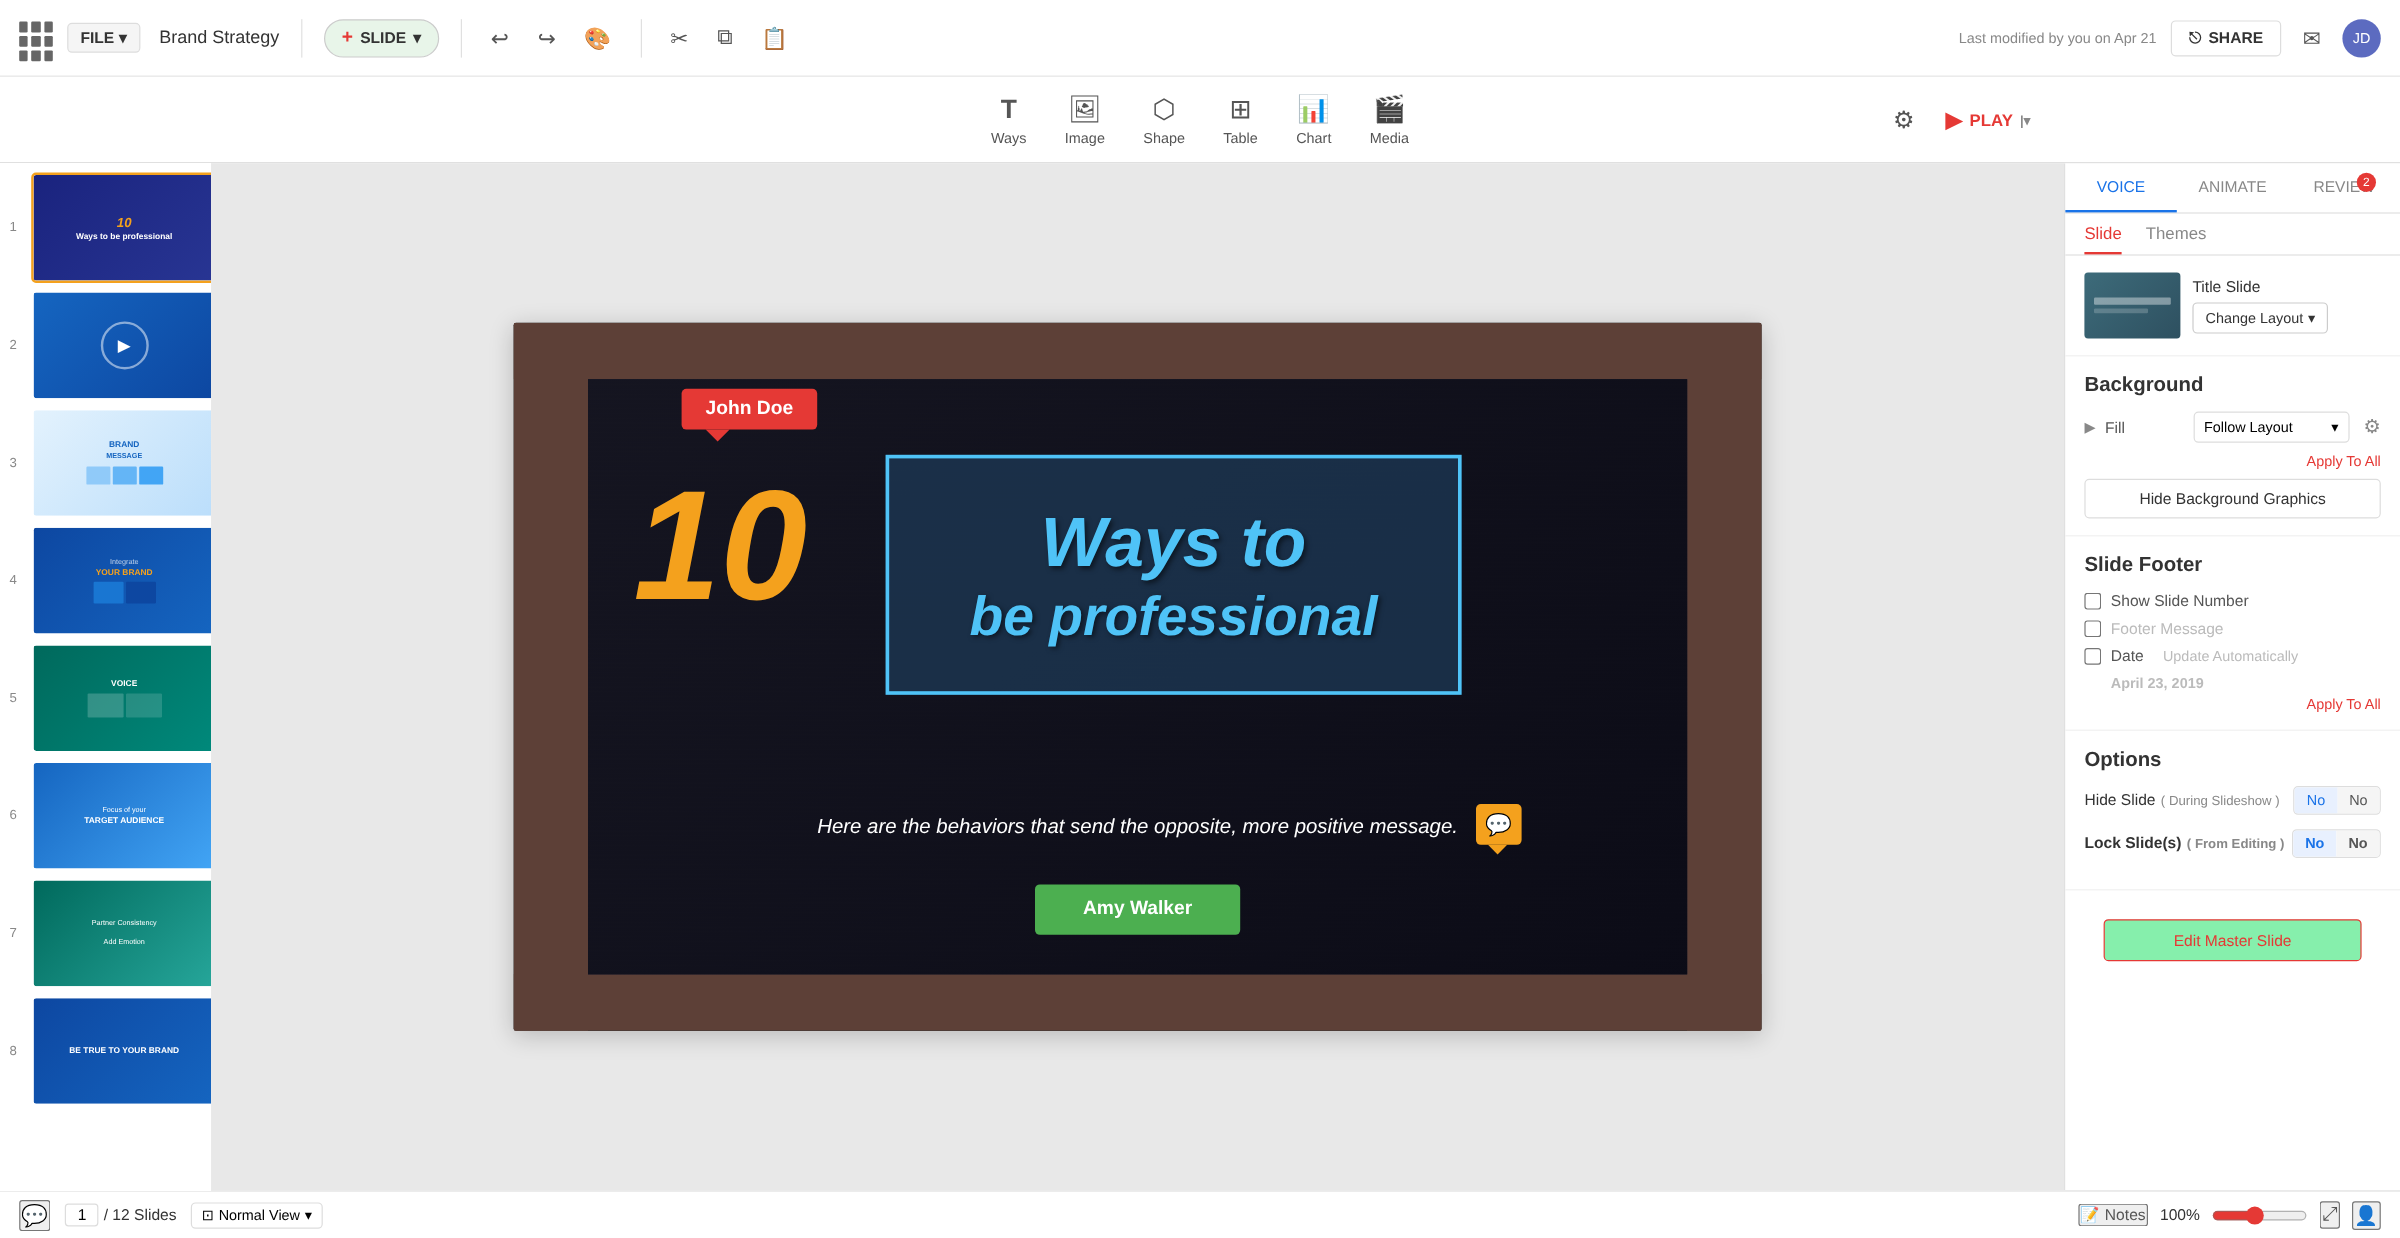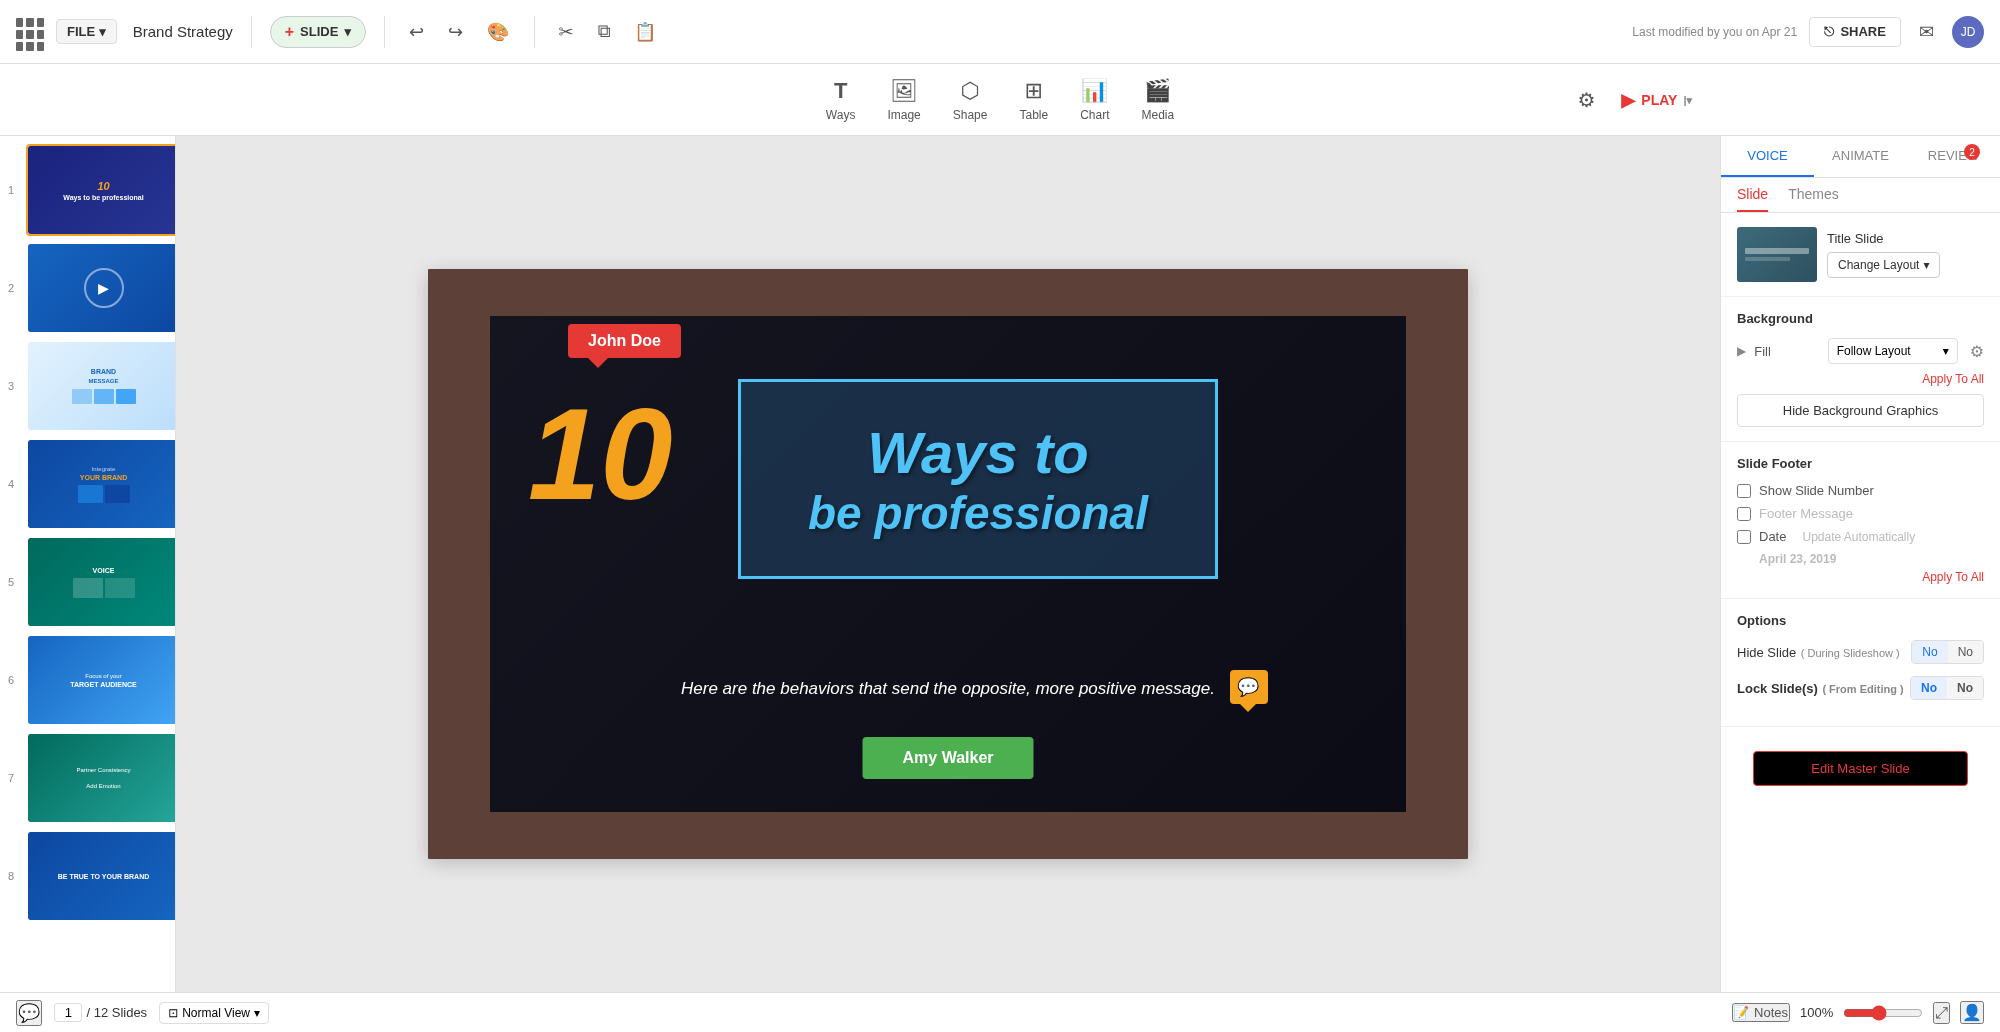--- a/index.html
+++ b/index.html
@@ -43,21 +43,21 @@
     
     .right-panel { width: 280px; background: #fff; border-left: 1px solid #e0e0e0; display: flex; flex-direction: column; flex-shrink: 0; overflow-y: auto; }
     .right-panel-header { display: flex; border-bottom: 1px solid #e0e0e0; }
 
     
     .format-tabs { display: flex; border-bottom: 1px solid #e0e0e0; }
     .fmt-tab { flex: 1; padding: 12px 0; text-align: center; font-size: 13px; cursor: pointer; color: #888; }
     .fmt-tab.active { color: #1a73e8; border-bottom: 2px solid #1a73e8; }
 
     .panel-section { padding: 14px 16px; border-bottom: 1px solid #f0f0f0; }
-    .panel-section-title { font-size: 13px; font-weight: 600; color: #333; margin-bottom: 12px; }
+    .panel-section-title { font-size: 17px; font-weight: 600; color: #333; margin-bottom: 12px; }
 
     
     .layout-preview { width: 80px; height: 55px; background: #4a7c9a; border-radius: 3px; overflow: hidden; }
     .layout-row { display: flex; align-items: center; gap: 10px; }
     .change-layout-btn { border: 1px solid #ccc; border-radius: 4px; padding: 5px 10px; font-size: 12px; color: #333; background: #fff; cursor: pointer; display: flex; align-items: center; gap: 4px; margin-top: 6px; }
 
     
     .bg-row { display: flex; align-items: center; gap: 8px; margin-bottom: 8px; }
     .bg-chevron { color: #888; font-size: 12px; cursor: pointer; }
     .fill-label { font-size: 13px; color: #555; flex: 1; }
@@ -73,21 +73,21 @@
 
     
     .option-row { display: flex; align-items: center; margin-bottom: 12px; }
     .option-label { font-size: 13px; color: #333; flex: 1; }
     .option-sub { font-size: 11px; color: #888; }
     .toggle-group { display: flex; border: 1px solid #ddd; border-radius: 4px; overflow: hidden; }
     .toggle-opt { padding: 4px 10px; font-size: 12px; cursor: pointer; background: #f5f5f5; color: #555; }
     .toggle-opt.selected { background: #e8f0fe; color: #1a73e8; }
 
     
-    .edit-master-btn { margin: 12px 16px; border: 1px solid #e53935; border-radius: 4px; padding: 9px; font-size: 13px; background: #000000; cursor: pointer; color: #e53935; width: calc(100% - 32px); }
+    .edit-master-btn { margin: 12px 16px; border: 1px solid #e53935; border-radius: 4px; padding: 9px; font-size: 13px; background: #86efac; cursor: pointer; color: #e53935; width: calc(100% - 32px); }
 
     
     .bottom-bar { height: 40px; background: #fff; border-top: 1px solid #e0e0e0; display: flex; align-items: center; padding: 0 16px; gap: 12px; flex-shrink: 0; }
     .chat-icon-btn { font-size: 18px; cursor: pointer; color: #555; }
     .slide-counter { font-size: 13px; color: #333; display: flex; align-items: center; gap: 4px; }
     .slide-counter input { width: 28px; text-align: center; border: 1px solid #ddd; border-radius: 3px; font-size: 13px; padding: 1px 2px; }
     .view-btn { border: 1px solid #ddd; border-radius: 4px; padding: 3px 8px; font-size: 12px; cursor: pointer; background: #fff; display: flex; align-items: center; gap: 4px; }
     .bottom-right { margin-left: auto; display: flex; align-items: center; gap: 10px; }
     .notes-btn { font-size: 13px; color: #555; cursor: pointer; display: flex; align-items: center; gap: 4px; }
     .zoom-label { font-size: 13px; color: #333; }

